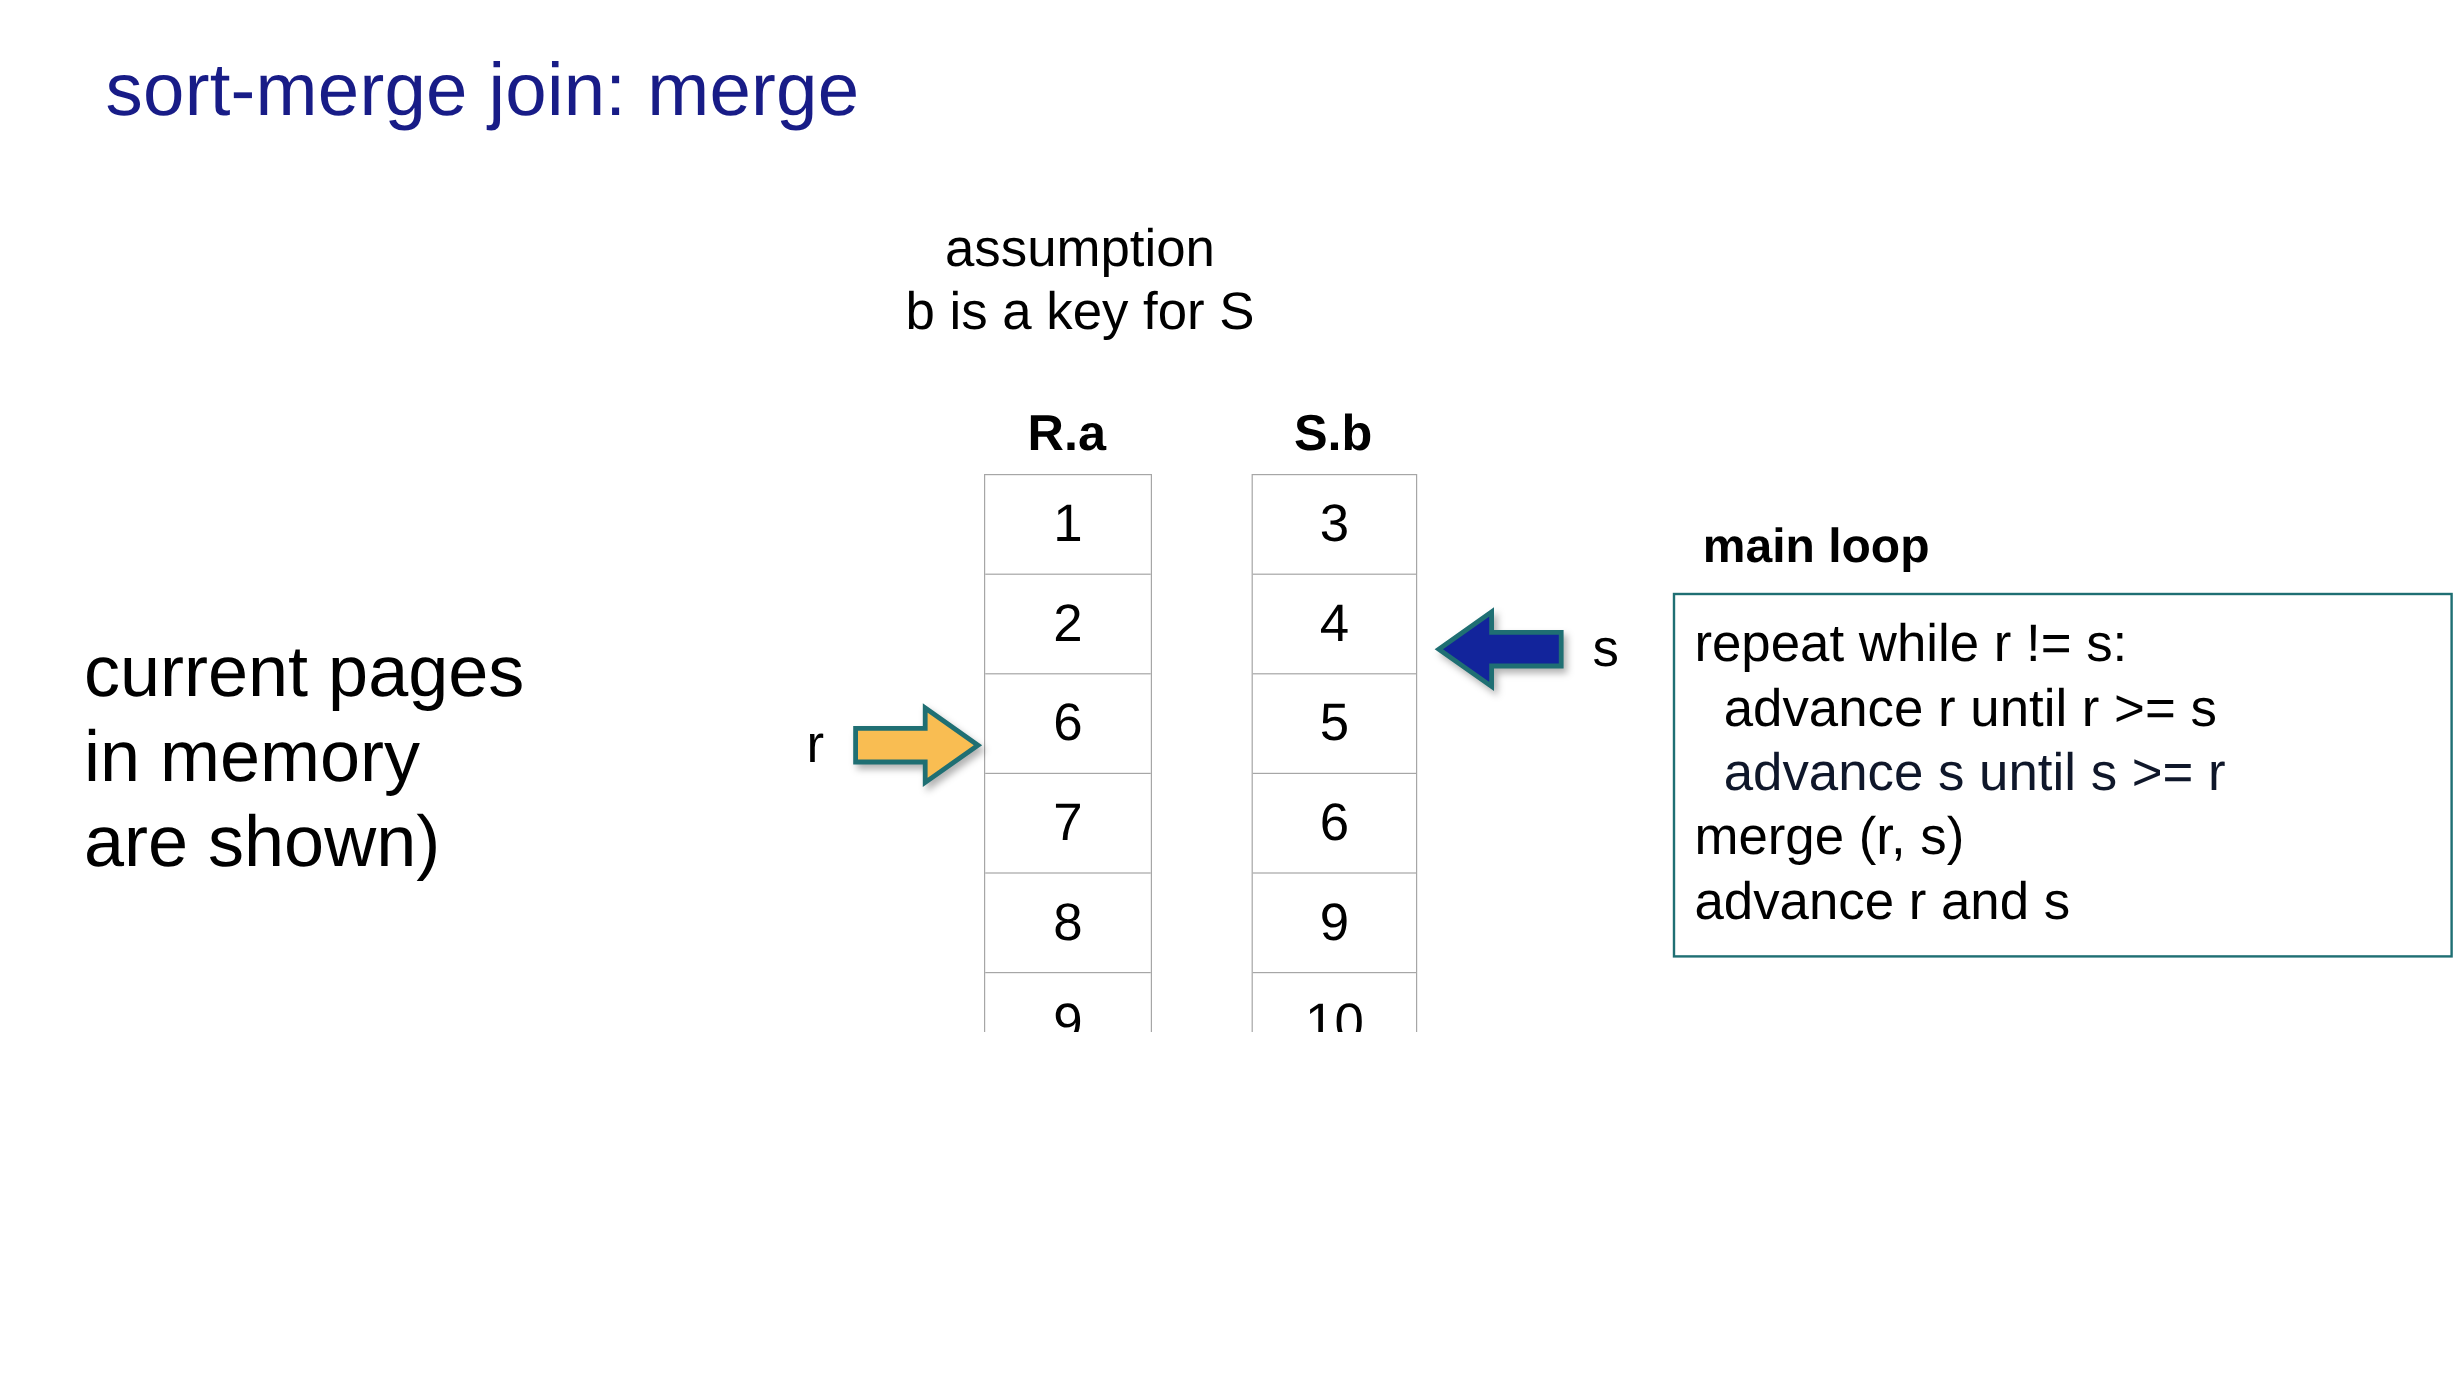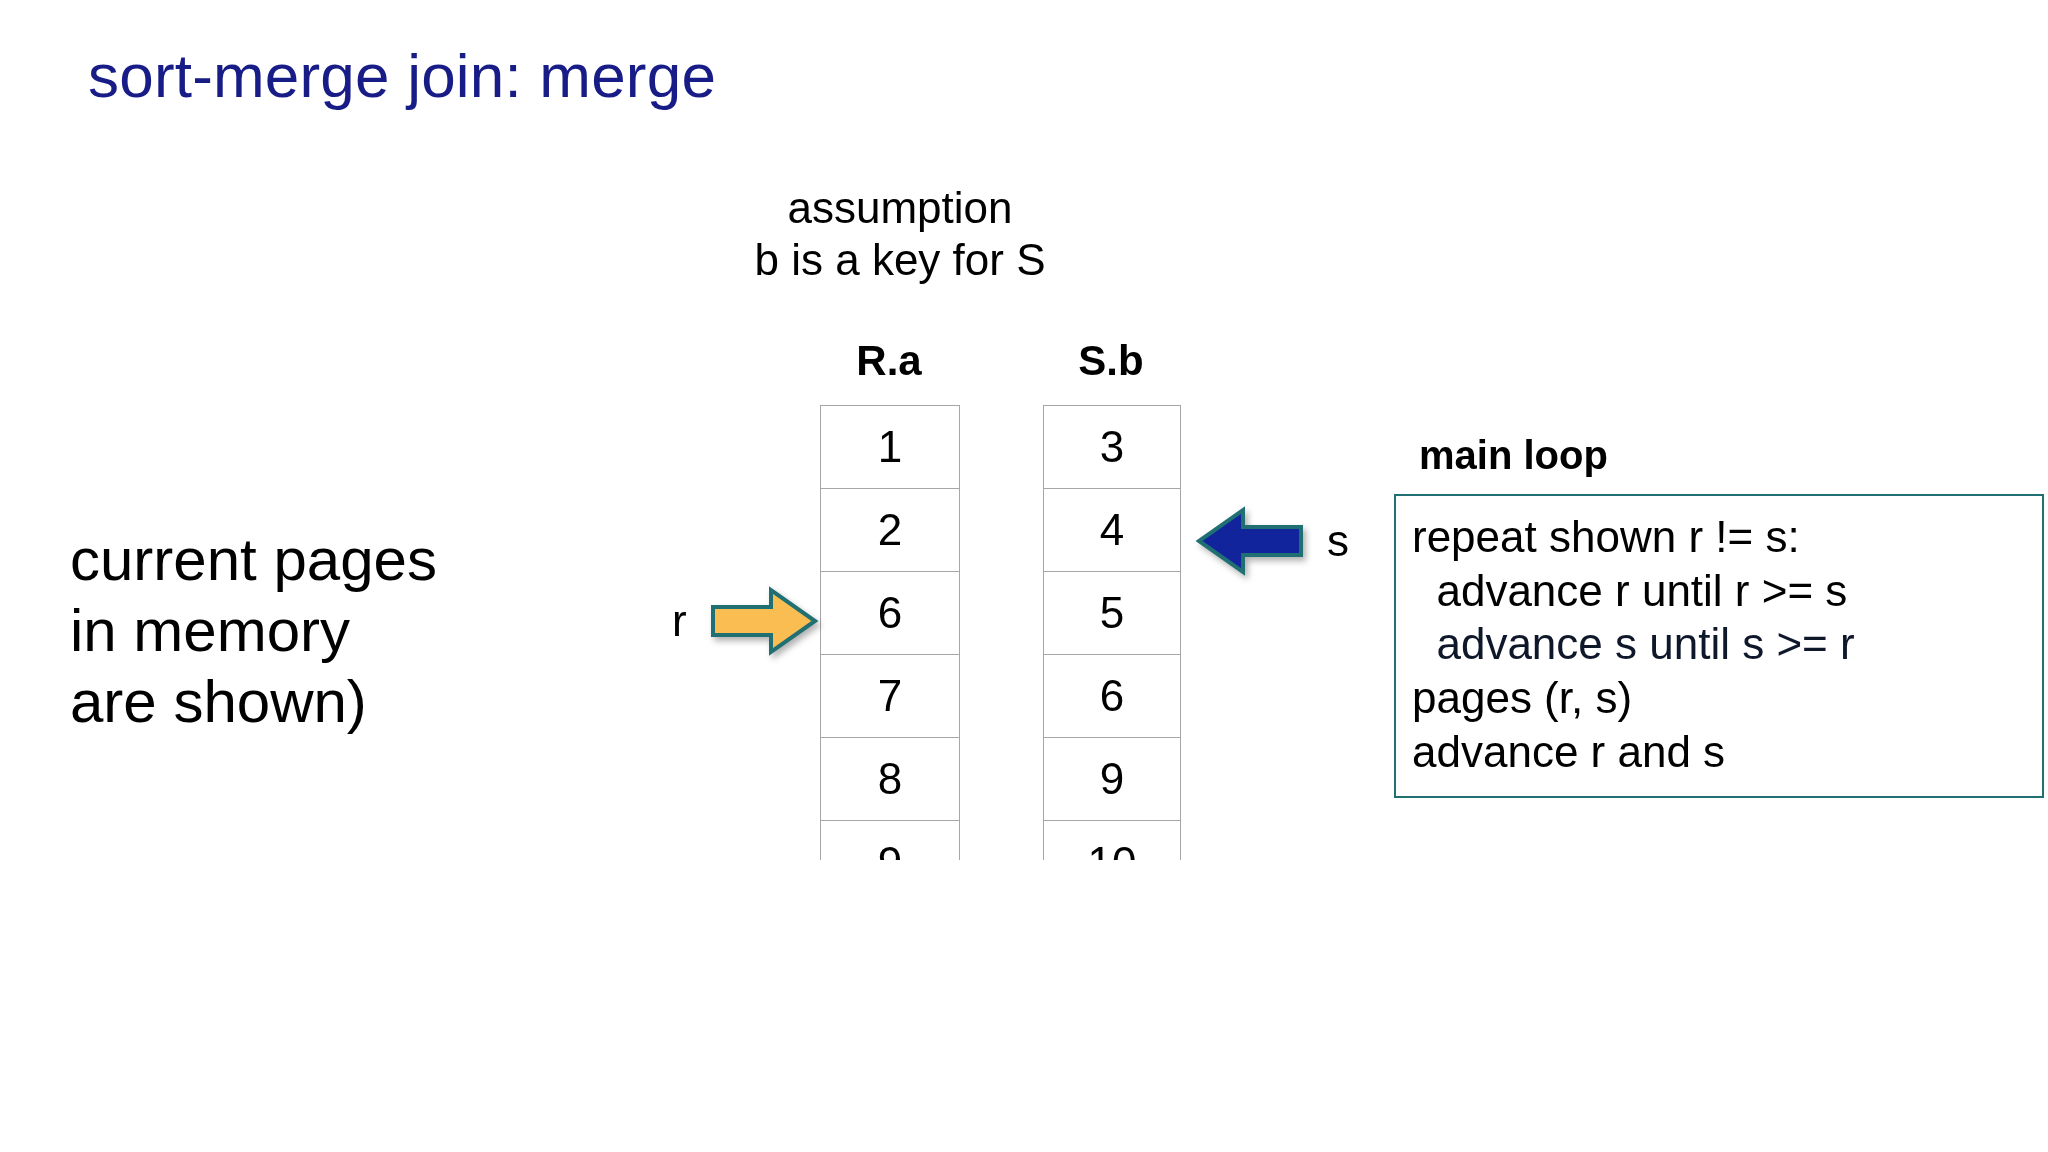--- a/index.html
+++ b/index.html
@@ -53,21 +53,21 @@
     line-height: 1.18;
   }
   #left-caption .line { display: block; white-space: nowrap; }
 
   
   .column-block { position: absolute; }
   .column-header {
     text-align: center;
     font-size: 42px;
     font-weight: bold;
-    margin-bottom: 23px;
+    margin-bottom: 13px;
     line-height: 1;
   }
   .column-table {
     border: 1px solid #a6a6a6;
     border-collapse: collapse;
     width: 100%;
     background: #ffffff;
   }
   .column-table .cell {
     height: 83px;
@@ -182,22 +182,22 @@
 
   <div id="pointer-s" class="pointer-wrap">
     <svg class="arrow-svg" width="110" height="72" viewBox="0 0 110 72">
       <polygon points="106,22 48,22 48,5 4,36 48,67 48,50 106,50" fill="#12249B" stroke="#1F6F73" stroke-width="4" stroke-linejoin="miter"></polygon>
     </svg>
     <span class="pointer-label">s</span>
   </div>
 
   <div id="mainloop-title">main loop</div>
   <div id="mainloop-box">
-    <div class="code-line">repeat shown r != s:</div>
+    <div class="code-line">repeat while r != s:</div>
     <div class="code-line">  advance r until r &gt;= s</div>
     <div class="code-line accent">  advance s until s &gt;= r</div>
-    <div class="code-line">pages (r, s)</div>
+    <div class="code-line">merge (r, s)</div>
     <div class="code-line">advance r and s</div>
   </div>
 
   <div id="page-number">69</div>
 
 </div>
 
 </body></html>

